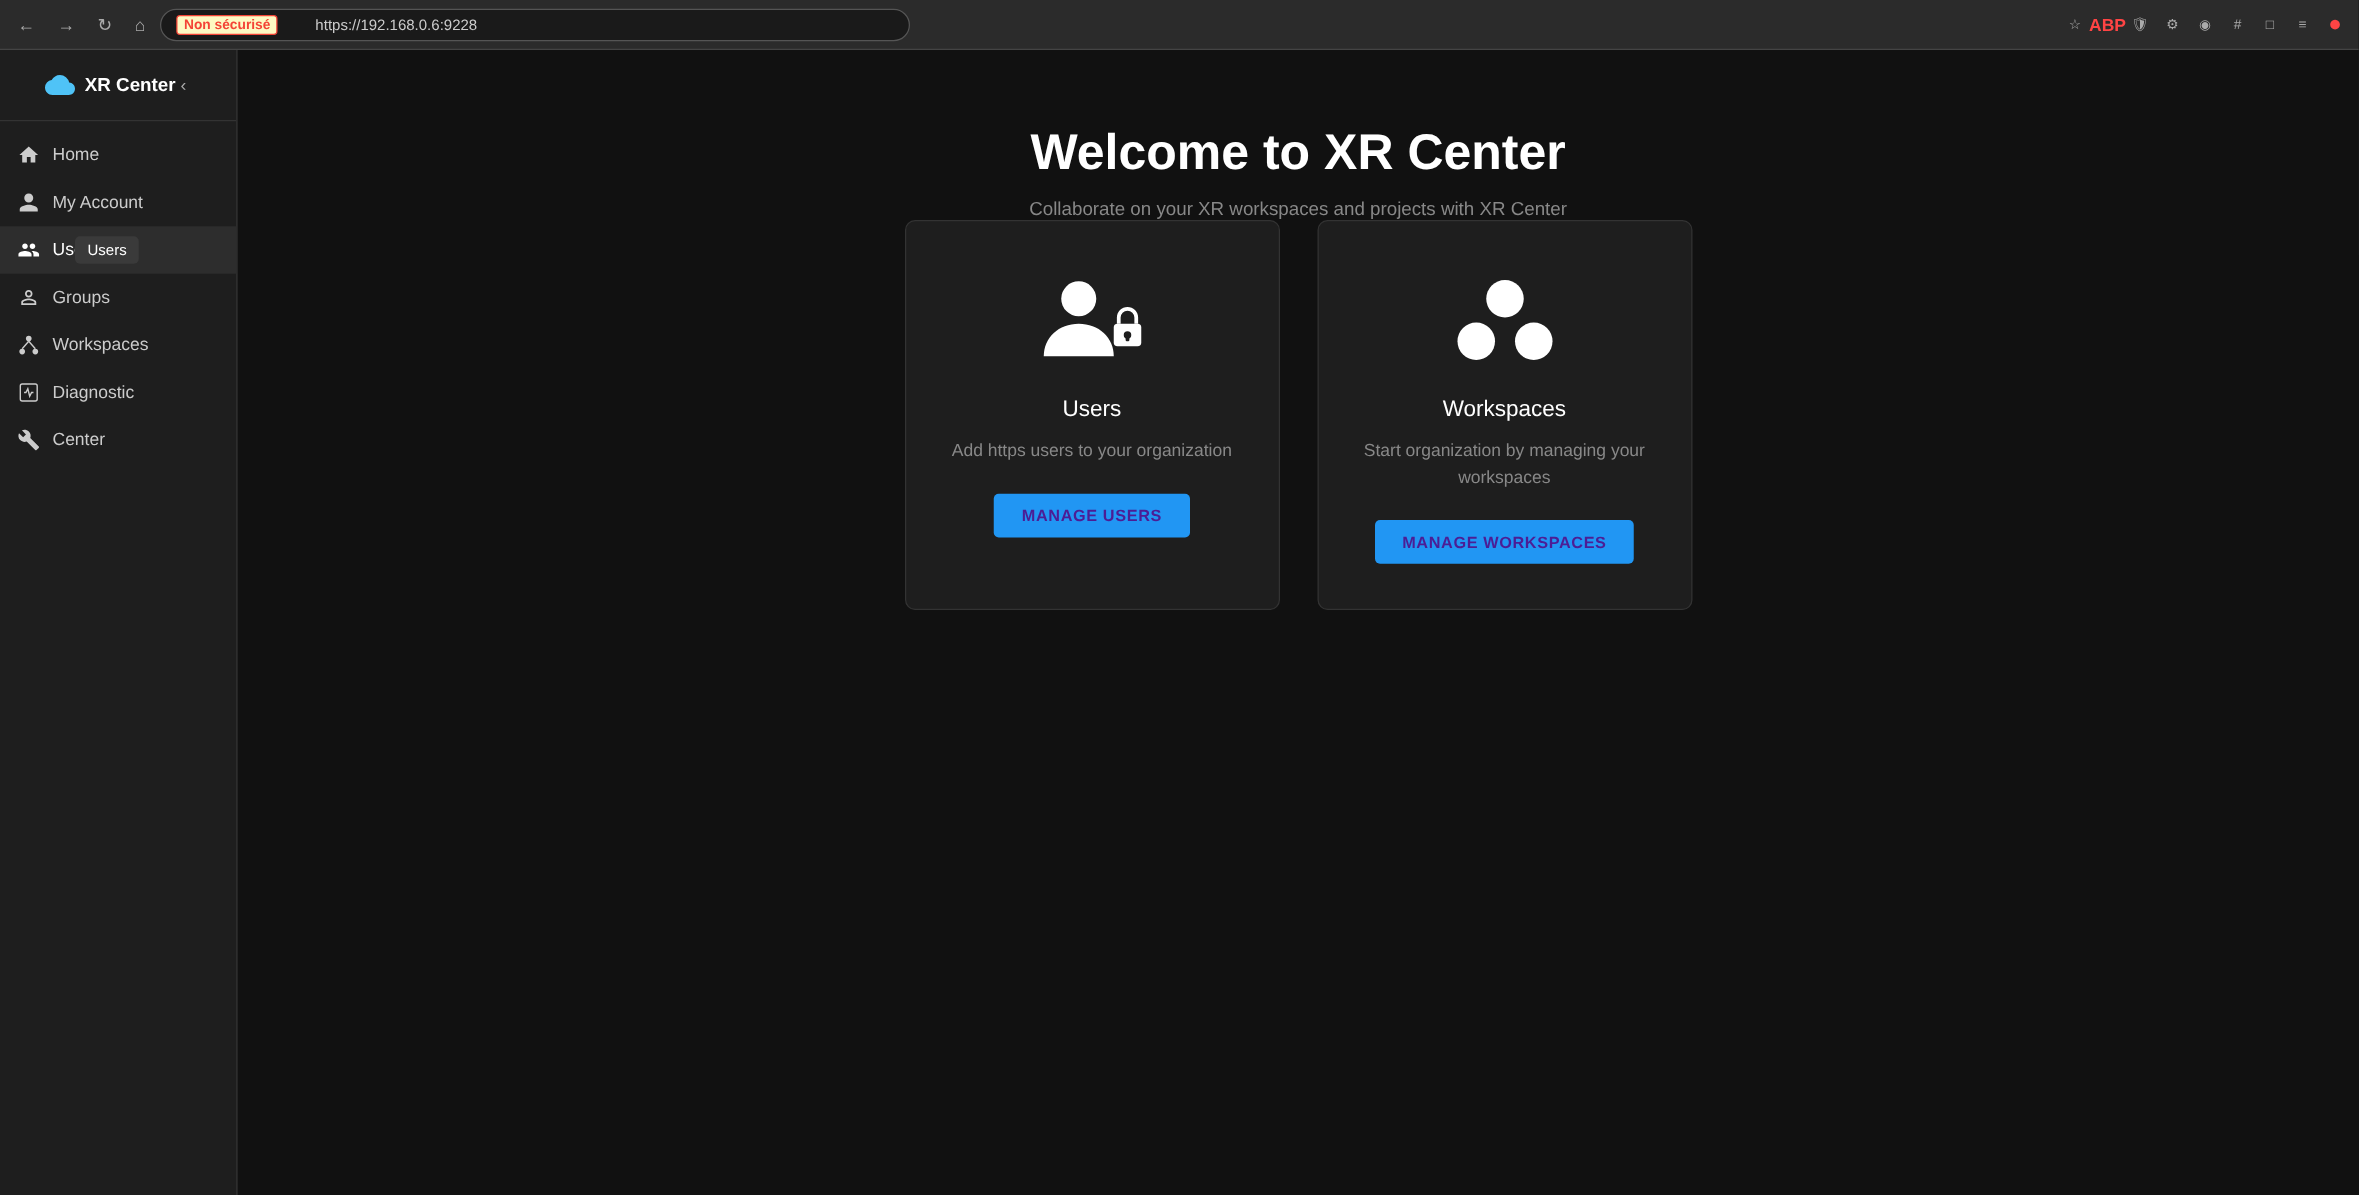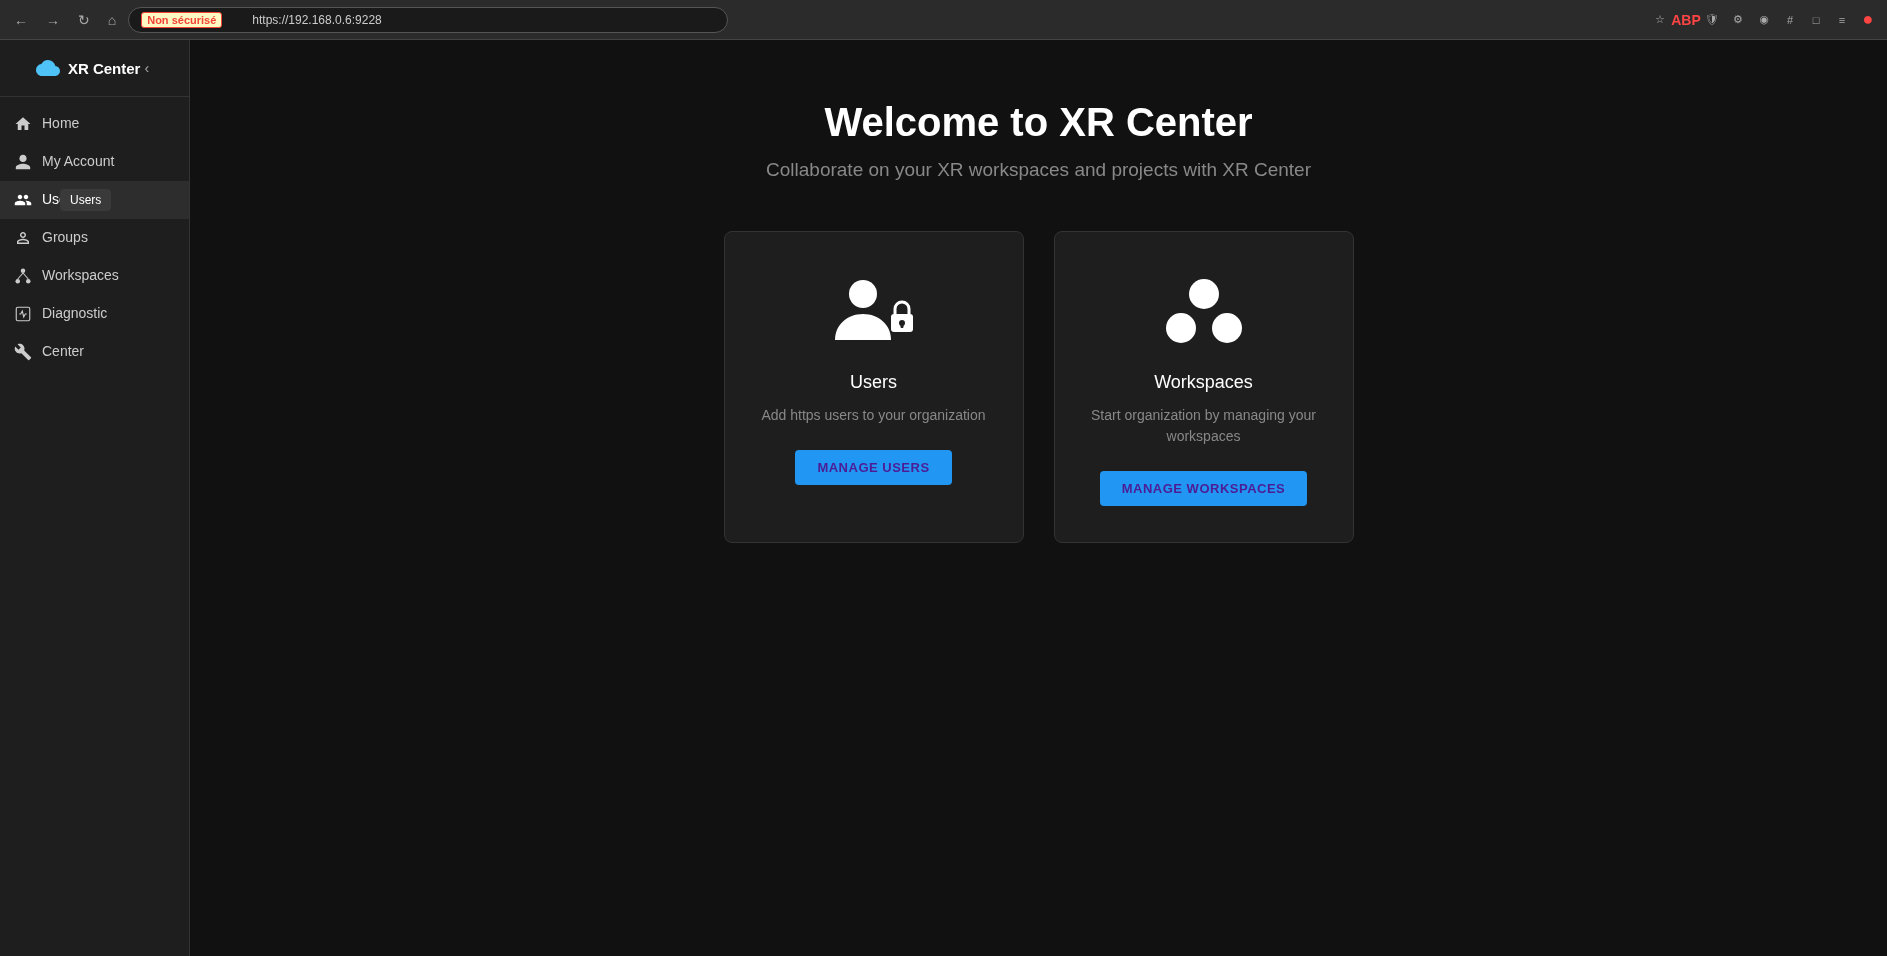--- a/index.html
+++ b/index.html
@@ -183,23 +183,22 @@
     }
 
     .welcome-title {
       font-size: 40px;
       font-weight: 700;
       color: #ffffff;
       margin-bottom: 14px;
       text-align: center;
     }
     .welcome-subtitle {
-      font-size: 19px;
+      font-size: 15px;
       color: #888;
-      margin-bottom: 50px;
       text-align: center;
     }
 
     .cards-container {
       display: flex;
       gap: 30px;
       justify-content: center;
     }
 
     .card {

